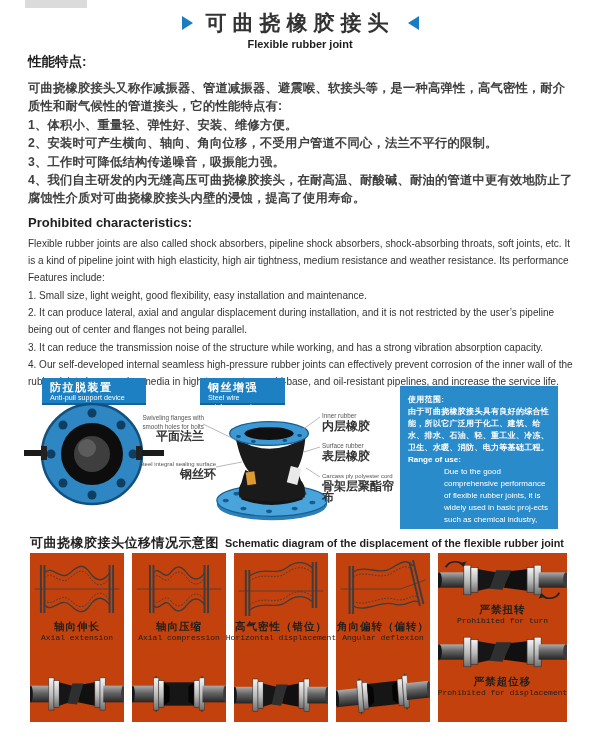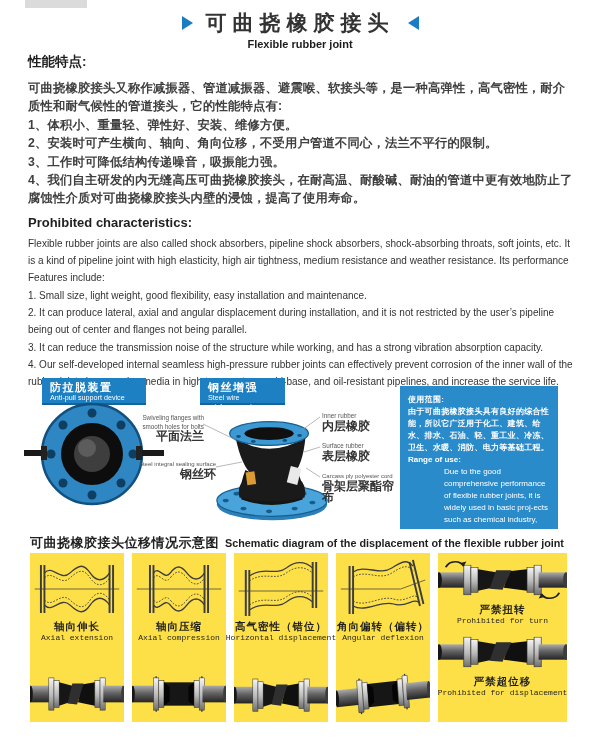--- a/index.html
+++ b/index.html
@@ -58,21 +58,21 @@
   .logo-cn{font-size:11.5px;font-weight:700;color:#c4242b;letter-spacing:1.5px;line-height:12px;}
   .logo-en{font-size:4.6px;color:#c4242b;letter-spacing:.9px;line-height:6px;}
   .logo-note{font-size:6.3px;color:#9a9a9a;margin-top:3px;letter-spacing:1.5px;white-space:nowrap;}
 
   
   .sch-head{position:absolute;left:30px;top:533px;width:560px;white-space:nowrap;}
   .sch-cn{font-size:13px;font-weight:700;color:#1f1f1f;letter-spacing:.5px;}
   .sch-en{font-size:10.8px;font-weight:700;color:#1f1f1f;margin-left:6px;}
 
   .panels{position:absolute;left:30px;top:553px;width:537px;height:161px;display:flex;gap:8px;}
-  .panel{background:#fde047;width:94px;height:169px;display:flex;flex-direction:column;align-items:center;
+  .panel{background:#c2410c;width:94px;height:169px;display:flex;flex-direction:column;align-items:center;
          box-sizing:border-box;flex:0 0 auto;}
   .panel.p5{width:129px;}
   .pdiag{width:88px;height:62px;margin-top:5px;}
   .plabel{text-align:center;margin-top:1px;line-height:1.15;}
   .pl-cn{font-size:10.5px;font-weight:700;color:#1f1f1f;letter-spacing:1px;white-space:nowrap;
          font-family:"Liberation Serif","DejaVu Serif",serif;}
   .pl-en{font-size:8px;color:#1f1f1f;white-space:nowrap;font-family:"Liberation Mono","DejaVu Sans Mono",monospace;}
   .panel-photo{width:100%;height:50px;margin-top:auto;margin-bottom:3px;display:block;}
   .p5 .panel-photo{margin:4px 0 0;height:46px;}
   .p5 .plabel{margin-top:1px;}

